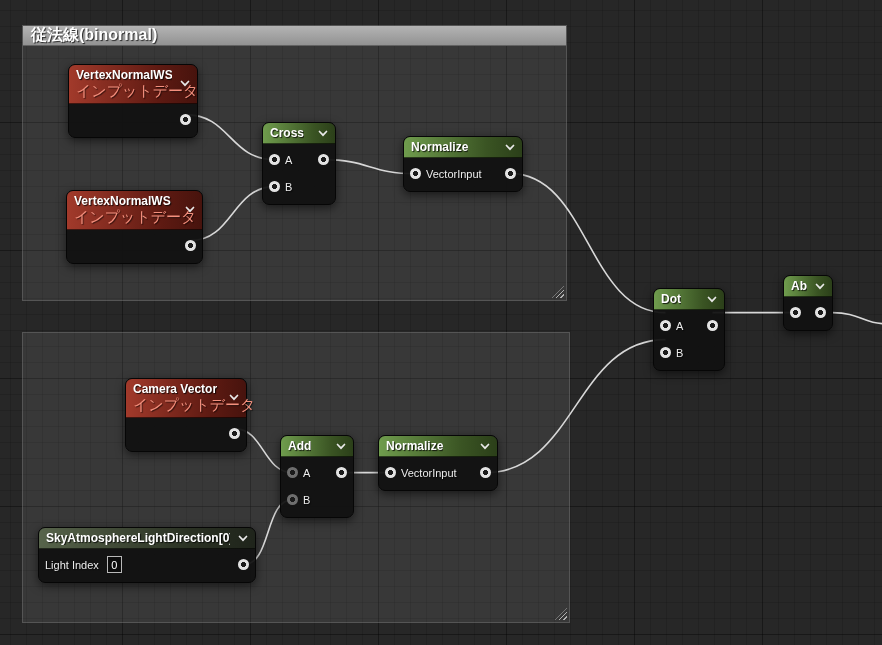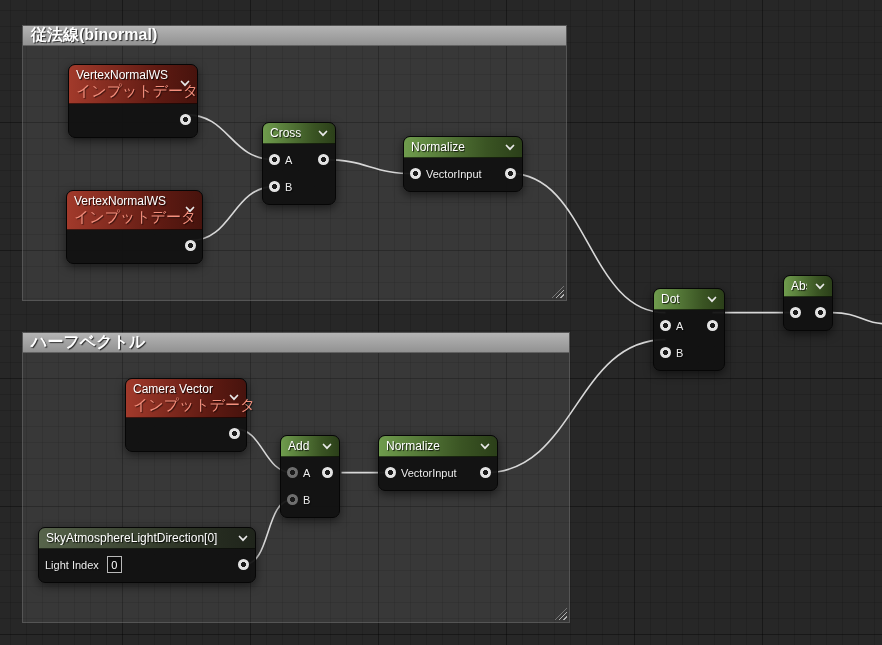--- a/index.html
+++ b/index.html
@@ -54,21 +54,21 @@
     padding:3px 7px;
     border-radius:6px 6px 0 0;
     border-bottom:1px solid rgba(0,0,0,.6);
   }
   .hdr-red      { background:linear-gradient(90deg,#a23a2b,#5e1a12 70%,#47130d); }
   .hdr-green    { background:linear-gradient(90deg,#6f9c4d,#3a5423 70%,#2b3f19); }
   .hdr-darkgreen{ background:linear-gradient(90deg,#57644b,#2a3123 70%,#1f241b); }
 
   .title-wrap{ display:flex; flex-direction:column; line-height:1.18; min-width:0; }
   .node-title{
-    color:#fff; font-weight:normal; font-size:12px;
+    color:#fff; font-weight:bold; font-size:12px;
     text-shadow:1px 1px 1px rgba(0,0,0,.8);
     white-space:nowrap; overflow:hidden;
   }
   .node-subtitle{
     color:#f4907e; font-size:15px;
     text-shadow:1px 1px 1px rgba(0,0,0,.6);
     white-space:nowrap;
   }
   .chevron{ margin-left:auto; flex:0 0 auto; display:flex; align-items:center; padding-left:2px; }
 
@@ -93,23 +93,20 @@
 
 <div id="canvas">
   <div id="comments-layer">
       <div class="comment" style="left: 22px; top: 25px; width: 545px; height: 276px;">
         <div class="comment-header">
           <span class="comment-title">従法線(binormal)</span>
         </div>
         <span class="resize-handle"></span>
       </div>
       <div class="comment" style="left: 22px; top: 332px; width: 548px; height: 291px;">
-        <div class="comment-header">
-          <span class="comment-title">ハーフベクトル</span>
-        </div>
         <span class="resize-handle"></span>
       </div>
     </div>
   <svg id="wires" width="882" height="645">
       <path d="M 185.5 114.625 C 230 114.625, 230 159.65625, 274.5 159.65625" fill="none" stroke="#d8d8d8" stroke-width="1.6"></path>
       <path d="M 190.5 240.625 C 232.5 240.625, 232.5 186.65625, 274.5 186.65625" fill="none" stroke="#d8d8d8" stroke-width="1.6"></path>
       <path d="M 323.5 159.65625 C 369.5 159.65625, 369.5 173.65625, 415.5 173.65625" fill="none" stroke="#d8d8d8" stroke-width="1.6"></path>
       <path d="M 510.5 173.65625 C 588 173.65625, 588 312.65625, 665.5 312.65625" fill="none" stroke="#d8d8d8" stroke-width="1.6"></path>
       <path d="M 234.5 428.625 C 263.5 428.625, 263.5 472.65625, 292.5 472.65625" fill="none" stroke="#d8d8d8" stroke-width="1.6"></path>
       <path d="M 243.5 564.65625 C 271.5 564.65625, 264.5 499.65625, 292.5 499.65625" fill="none" stroke="#d8d8d8" stroke-width="1.6"></path>
@@ -214,21 +211,21 @@
             </svg>
           </span>
         </div>
         <div class="node-body">
           <div class="pin-row">
             <span class="spacer"></span>
             <span class="pin"></span>
           </div>
         </div>
       </div>
-      <div class="node" style="left: 280px; top: 435px; width: 60px;">
+      <div class="node" style="left: 280px; top: 435px; width: 74px;">
         <div class="node-header hdr-green">
           <div class="title-wrap">
             <span class="node-title">Add</span>
           </div>
           <span class="chevron">
             <svg width="10" height="7" viewBox="0 0 10 7">
               <path d="M1.5 1.5 L5 5.2 L8.5 1.5" fill="none" stroke="#e9e9e9" stroke-width="1.7" stroke-linecap="round"></path>
             </svg>
           </span>
         </div>

